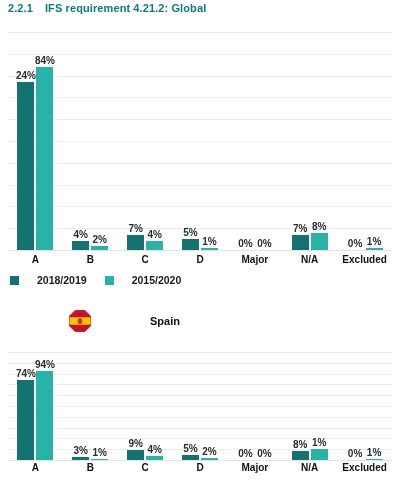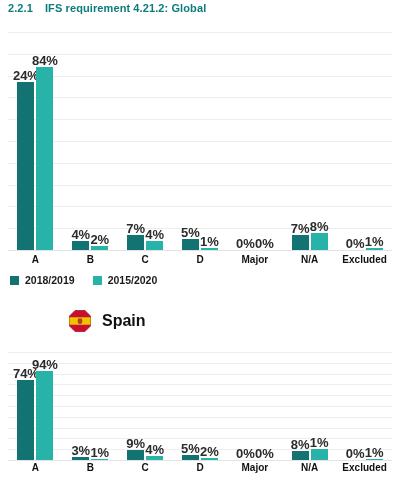--- a/index.html
+++ b/index.html
@@ -92,21 +92,21 @@
     align-self: flex-end;
   }
   .bar.s0 { background: #137272; }
   .bar.s1 { background: #27b3a8; }
   .bar.zero { height: 0px; }
 
   .val {
     position: absolute;
     left: 50%;
     transform: translateX(-50%);
-    font-size: 13px;
+    font-size: 10px;
     font-weight: bold;
     color: #2b2b2b;
     white-space: nowrap;
     line-height: 11px;
   }
 
   
   .xaxis {
     position: absolute;
     left: 8px;
@@ -128,21 +128,21 @@
     position: absolute;
     top: 274px;
     left: 10px;
     display: flex;
     align-items: center;
     gap: 18px;
   }
   .legend-item {
     display: flex;
     align-items: center;
-    gap: 6px;
+    gap: 18px;
   }
   .legend-swatch {
     width: 9px;
     height: 9px;
     display: block;
   }
   .legend-swatch.s0 { background: #137272; }
   .legend-swatch.s1 { background: #27b3a8; }
   .legend-label {
     font-size: 10.5px;
@@ -159,23 +159,24 @@
     align-items: center;
     gap: 10px;
     height: 26px;
   }
   .flag-icon {
     width: 24px;
     height: 24px;
     display: block;
   }
   .country-name {
-    font-size: 16px;
+    font-size: 11px;
     font-weight: bold;
     color: #111111;
+    margin-left: 48px;
   }
 </style>
 </head>
 <body>
 
 <div class="section-title">
   <span class="num">2.2.1</span>
   <span>IFS requirement 4.21.2: Global</span>
 </div>
 

